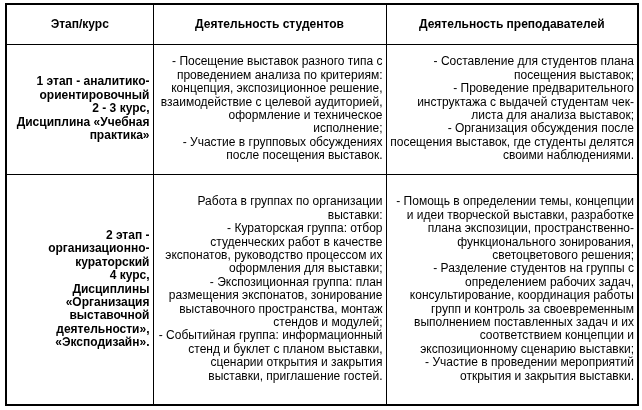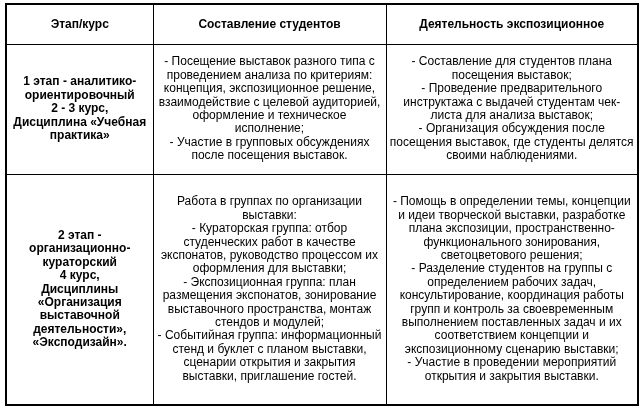--- a/index.html
+++ b/index.html
@@ -34,21 +34,21 @@
     padding: 2px 3px;
     overflow: hidden;
   }
   table.doc-table th {
     font-weight: bold;
     text-align: center;
     padding: 2px 4px;
   }
   table.doc-table td {
     white-space: pre-line;
-    text-align: center;
+    text-align: right;
   }
   td.stage-cell {
     padding-left: 4px;
     padding-right: 2px;
     font-weight: bold;
   }
   tr.header-row { height: 40px; }
   tr.row-1 { height: 130px; }
   tr.row-2 { height: 231px; }
 </style>
@@ -58,22 +58,22 @@
 <div class="page">
   <table class="doc-table">
     <colgroup>
       <col style="width:147px">
       <col style="width:233px">
       <col style="width:252px">
     </colgroup>
     <thead>
       <tr class="header-row">
         <th>Этап/курс</th>
-        <th>Составление студентов</th>
-        <th>Деятельность экспозиционное</th>
+        <th>Деятельность студентов</th>
+        <th>Деятельность преподавателей</th>
       </tr>
     </thead>
     <tbody>
       <tr class="row-1">
         <td class="stage-cell">1 этап - аналитико-ориентировочный
 2 - 3 курс,
 Дисциплина «Учебная практика»</td>
         <td>- Посещение выставок разного типа с проведением анализа по критериям: концепция, экспозиционное решение, взаимодействие с целевой аудиторией, оформление и техническое исполнение;
 - Участие в групповых обсуждениях после посещения выставок.</td>
         <td>- Составление для студентов плана посещения выставок;

